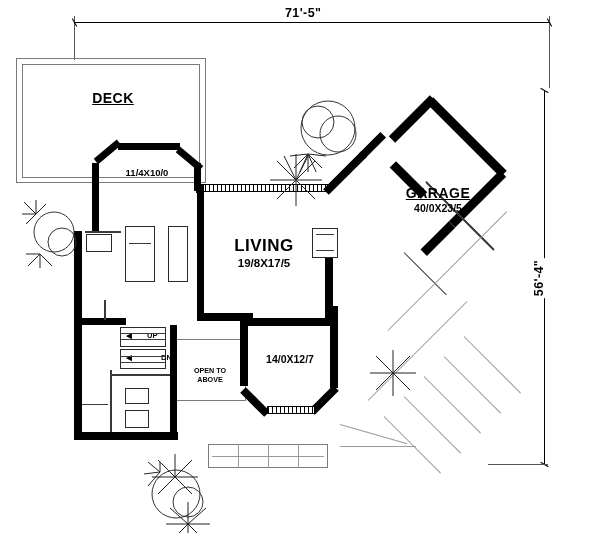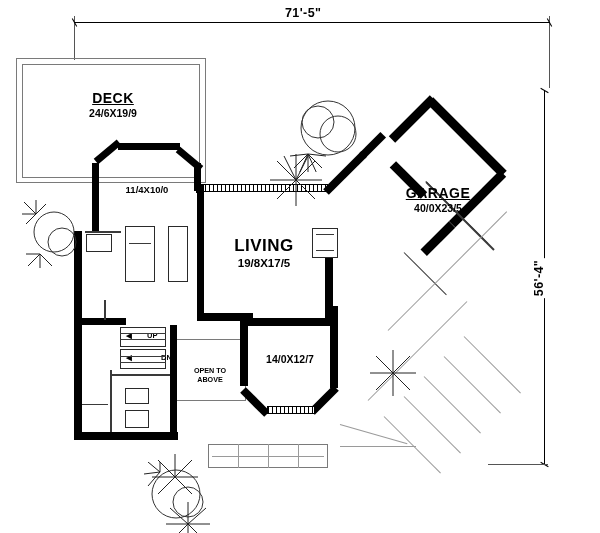--- a/index.html
+++ b/index.html
@@ -127,21 +127,21 @@
   }
   .room .rsize {
     font-weight: bold;
     display: block;
   }
   .room.big .rname { font-size: 17px; }
   .room.big .rsize { font-size: 11.5px; margin-top: 1px; }
   .room.mid .rname { font-size: 14px; text-decoration: underline; }
   .room.mid .rsize { font-size: 10.5px; margin-top: 1px; }
   .room.sm .rname { font-size: 12.5px; }
-  .room.sm .rsize { font-size: 9.5px; margin-top: 18px; }
+  .room.sm .rsize { font-size: 9.5px; margin-top: 1px; }
   .note {
     position: absolute;
     font-size: 7.2px;
     font-weight: bold;
     line-height: 1.25;
     text-align: center;
     color: #000;
     white-space: nowrap;
   }
   .stair-label {
@@ -170,21 +170,20 @@
   <div class="dimline-v" style="left:544px; top:90px; height:374px;"></div>
   <div class="tick" style="left:540px; top:90px; transform:rotate(30deg);"></div>
   <div class="tick" style="left:540px; top:464px; transform:rotate(30deg);"></div>
   <div class="extline-h" style="left:488px; top:464px; width:60px;"></div>
   <div class="dim-label-v" style="left:519px; top:271px;">56'-4"</div>
 
   <div class="box-outline" style="left:16px; top:58px; width:190px; height:125px;"></div>
   <div class="box-outline" style="left:22px; top:64px; width:178px; height:114px;"></div>
   <div class="room mid" style="left:58px; top:90px; width:110px;">
     <span class="rname">DECK</span>
-    <span class="rsize">24/6X19/9</span>
   </div>
 
   <div class="wall-rot" style="left:96px; top:158px; width:30px; height:7px; transform:rotate(-40deg);"></div>
   <div class="wall" style="left:118px; top:143px; width:62px; height:7px;"></div>
   <div class="wall-rot" style="left:178px; top:146px; width:30px; height:7px; transform:rotate(40deg);"></div>
   <div class="wall" style="left:92px; top:163px; width:7px; height:68px;"></div>
   <div class="wall" style="left:194px; top:163px; width:7px; height:28px;"></div>
   <div class="room sm" style="left:99px; top:166px; width:96px;">
     <span class="rsize">11/4X10/0</span>
   </div>

